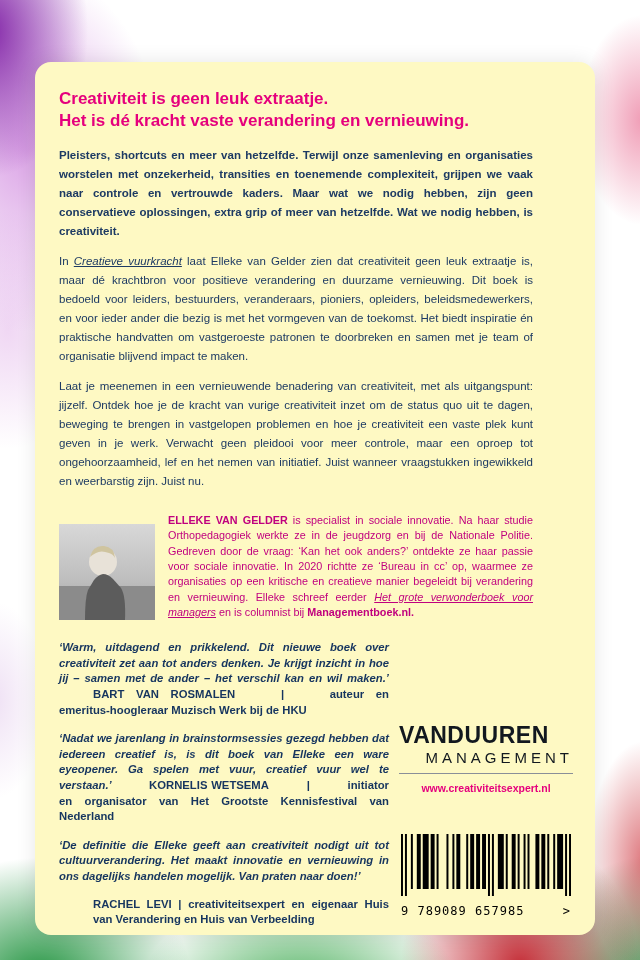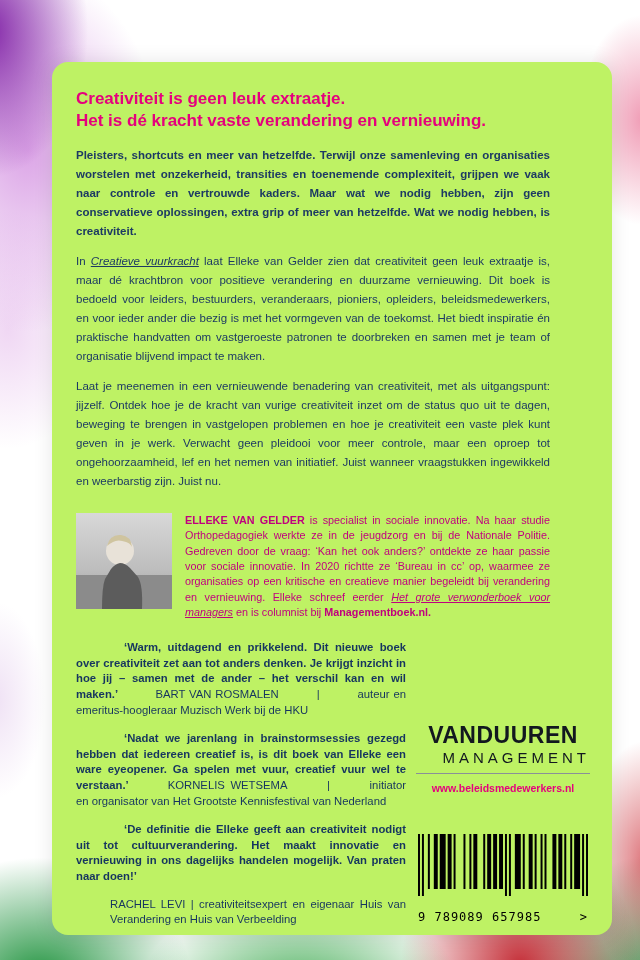--- a/index.html
+++ b/index.html
@@ -13,58 +13,58 @@
       radial-gradient(90px 150px at 642px 120px, rgba(225,60,110,.5), rgba(225,60,110,0) 70%),
       radial-gradient(70px 140px at -4px 700px, rgba(210,170,225,.35), rgba(210,170,225,0) 70%),
       radial-gradient(210px 170px at 40px 980px, rgba(18,140,50,.95), rgba(18,140,50,0) 72%),
       radial-gradient(230px 150px at 300px 995px, rgba(40,160,60,.85), rgba(40,160,60,0) 70%),
       radial-gradient(170px 190px at 520px 965px, rgba(190,25,35,.9), rgba(190,25,35,0) 70%),
       radial-gradient(80px 170px at 644px 860px, rgba(200,30,40,.6), rgba(200,30,40,0) 70%),
       radial-gradient(210px 210px at 665px 1005px, rgba(15,130,45,.95), rgba(15,130,45,0) 72%),
       #ffffff;
   }
   .card{
-    position:absolute;left:52px;top:62px;width:560px;height:873px;
-    background:#bef264;border-radius:16px;box-sizing:border-box;
+    position:absolute;left:35px;top:62px;width:560px;height:873px;
+    background:#fef9c3;border-radius:16px;box-sizing:border-box;
     padding:26px 22px 20px 24px;
     box-shadow:0 0 20px rgba(0,0,0,.10);
   }
   .text-col{width:474px;}
   .title{color:#e5007d;font-weight:bold;font-size:17px;line-height:1.3;}
   .title span{display:block;}
   .para{color:#1d3a63;font-size:11.5px;line-height:19px;text-align:justify;margin:11px 0 0 0;}
   .para:first-of-type{margin-top:14px;font-weight:bold;}
   .italic{font-style:italic;text-decoration:underline;}
   .bold{font-weight:bold;}
 
-  .bio{display:flex;gap:13px;margin-top:22px;width:474px;}
+  .bio{display:flex;gap:13px;margin-top:22px;width:474px;align-items:flex-end;}
   .photo{width:96px;height:96px;flex:0 0 96px;display:block;}
   .bio-text{color:#c0017f;font-size:10.8px;line-height:15.3px;text-align:justify;}
   .bio-name{font-weight:bold;}
 
   .bottom{display:flex;margin-top:20px;width:514px;}
   .testimonials{width:330px;}
   .testimonial{color:#16355f;font-size:11.3px;line-height:15.6px;text-align:justify;margin-top:13px;}
   .testimonial:first-child{margin-top:0;}
-  .quote{font-weight:bold;margin-left:48px;}
-  .attr{font-weight:normal;padding-left:34px;}
+  .quote{font-weight:bold;font-style:italic;}
+  .attr{font-weight:bold;padding-left:34px;}
   .attr-block{display:block;margin-top:12px;}
 
   .pubcol{flex:1;padding-left:10px;display:flex;flex-direction:column;}
   .logo-block{margin-top:84px;width:100%;}
-  .logo-line1{font-size:23px;font-weight:bold;color:#12181f;letter-spacing:.5px;text-align:center;line-height:1;}
+  .logo-line1{font-size:23px;font-weight:bold;color:#12181f;letter-spacing:.5px;text-align:left;line-height:1;}
   .logo-line2{font-size:15px;color:#12181f;letter-spacing:4px;text-align:right;margin-top:2px;}
   .logo-rule{border-top:1.5px solid #8a8f98;margin-top:7px;}
   .website{color:#e5007d;font-size:10.5px;font-weight:bold;text-align:center;margin-top:8px;}
 
   .barcode-block{margin-top:40px;width:100%;}
   .barcode-svg{display:block;width:170px;height:62px;margin:0 auto;}
   .barcode-number{display:flex;justify-content:space-between;align-items:center;
     font-family:"DejaVu Sans Mono", monospace;font-size:12px;color:#000;
-    width:170px;margin:14px auto 0 auto;letter-spacing:1px;}
+    width:170px;margin:8px auto 0 auto;letter-spacing:1px;}
 </style>
 </head>
 <body>
 
 <div class="card">
 
   <div class="title text-col">
     <span>Creativiteit is geen leuk extraatje.</span>
     <span>Het is dé kracht vaste verandering en vernieuwing.</span>
   </div>
@@ -102,21 +102,21 @@
 
       <p class="testimonial"><span class="quote">‘De definitie die Elleke geeft aan creativiteit nodigt uit tot cultuurverandering. Het maakt innovatie en vernieuwing in ons dagelijks handelen mogelijk. Van praten naar doen!’</span><span class="attr attr-block"><span>RACHEL LEVI</span><span> | </span><span>creativiteitsexpert en eigenaar Huis van Verandering en Huis van Verbeelding</span></span></p>
 
     </div>
 
     <div class="pubcol">
       <div class="logo-block">
         <div class="logo-line1">VANDUUREN</div>
         <div class="logo-line2">MANAGEMENT</div>
         <div class="logo-rule"></div>
-        <div class="website">www.beleidsmedewerkers.nl</div>
+        <div class="website">www.creativiteitsexpert.nl</div>
       </div>
 
       <div class="barcode-block">
         <svg id="barcode" class="barcode-svg" viewBox="0 0 170 62" xmlns="http://www.w3.org/2000/svg">
             <rect x="0.00" y="0" width="1.98" height="62" fill="#000"></rect>
             <rect x="3.95" y="0" width="1.98" height="62" fill="#000"></rect>
             <rect x="9.88" y="0" width="1.98" height="55" fill="#000"></rect>
             <rect x="15.81" y="0" width="3.95" height="55" fill="#000"></rect>
             <rect x="21.74" y="0" width="5.93" height="55" fill="#000"></rect>
             <rect x="29.65" y="0" width="3.95" height="55" fill="#000"></rect>

